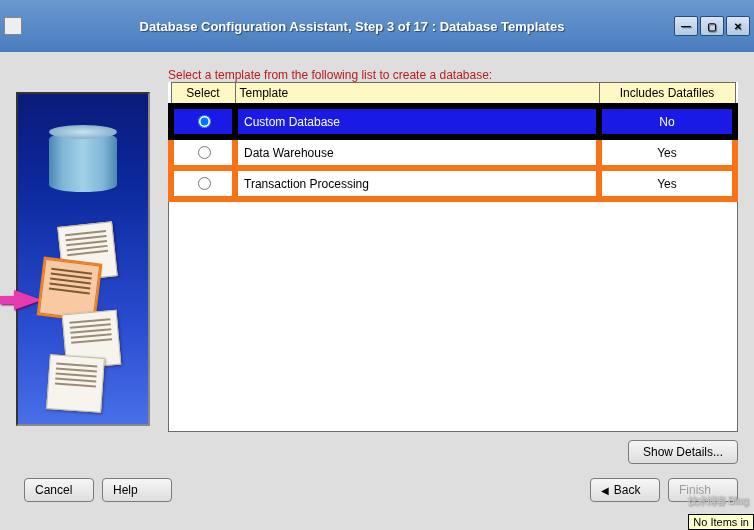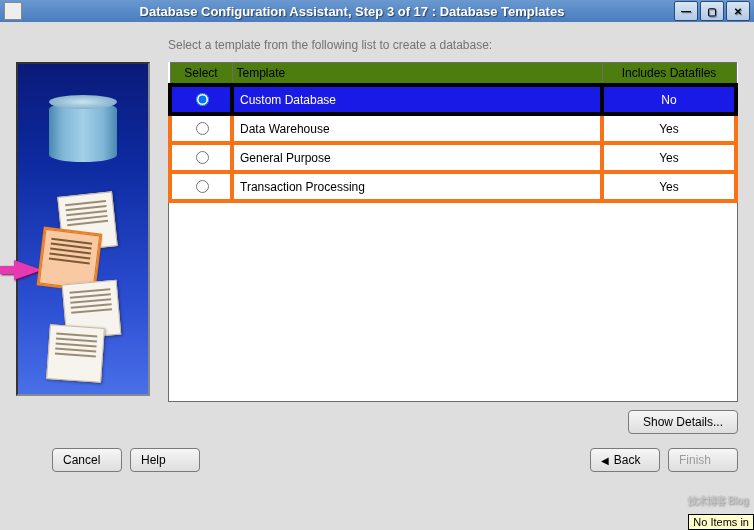--- a/index.html
+++ b/index.html
@@ -11,21 +11,21 @@
     width: 754px;
     height: 530px;
     overflow: hidden;
     position: relative;
   }
   .titlebar {
     height: 20px;
     background: linear-gradient(to bottom, #6a99d0, #4a7cbf);
     display: flex;
     align-items: center;
-    padding: 1px 4px;
+    padding: 16px 4px;
     color: #fff;
     font-weight: bold;
     text-shadow: 1px 1px 1px rgba(0,0,0,0.5);
   }
   .titlebar .app-icon {
     width: 16px;
     height: 16px;
     background: #eee;
     border: 1px solid #888;
     margin-right: 8px;
@@ -127,38 +127,37 @@
     background:#e63ab0;
   }
 
   .main-area {
     flex: 1;
     margin-left: 18px;
     display: flex;
     flex-direction: column;
   }
   .instruction {
-    color: #737373;
-    margin-bottom: 10px;
+    color: #b91c1c;
   }
   .template-table {
     border: 1px solid #6c6c6c;
     border-collapse: collapse;
     width: 100%;
     background: #fff;
   }
   .template-table th {
-    background: #4d7c0f;
+    background: #fef9c3;
     text-align: left;
     font-weight: normal;
     border: 1px solid #6c6c6c;
     padding: 3px 4px;
   }
   .template-table td {
-    border: 4px solid #f97316;
+    border: 6px solid #f97316;
     padding: 3px 6px;
     text-align: left;
   }
   .template-table td.sel, .template-table th.sel { width: 46px; text-align: center; }
   .template-table td.inc, .template-table th.inc { width: 118px; text-align: center; margin-left: 17px; }
   tr.selected-row td {
     background: #1a1ae6;
     color: #fff;
     border-color: #000 ;
   }
@@ -178,21 +177,20 @@
     border-radius: 4px;
     padding: 4px 14px;
     font-size: 12px;
     cursor: pointer;
   }
   .bottom-bar {
     display: flex;
     padding: 6px 16px 10px 24px;
     gap: 8px;
     align-items: center;
-    margin-left: 28px;
   }
   .bottom-bar .spacer { flex: 1; }
   .nav-btn {
     min-width: 70px;
     background: linear-gradient(to bottom, #f6f6f6, #dedede);
     border: 1px solid #7a7a7a;
     border-radius: 4px;
     padding: 4px 10px;
     font-size: 12px;
     display: inline-flex;
@@ -290,25 +288,20 @@
           <td>Custom Database</td>
           <td class="inc">No</td>
         </tr>
         <tr>
           <td class="sel"><input type="radio" name="tpl" style=""></td>
           <td>Data Warehouse</td>
           <td class="inc">Yes</td>
         </tr>
         <tr>
           <td class="sel"><input type="radio" name="tpl" style=""></td>
-          <td>General Purpose</td>
-          <td class="inc">Yes</td>
-        </tr>
-        <tr>
-          <td class="sel"><input type="radio" name="tpl" style=""></td>
           <td>Transaction Processing</td>
           <td class="inc">Yes</td>
         </tr>
       </tbody>
     </table>
     <div class="table-fill"></div>
 
     <div class="details-row">
       <button class="btn">Show Details...</button>
     </div>

